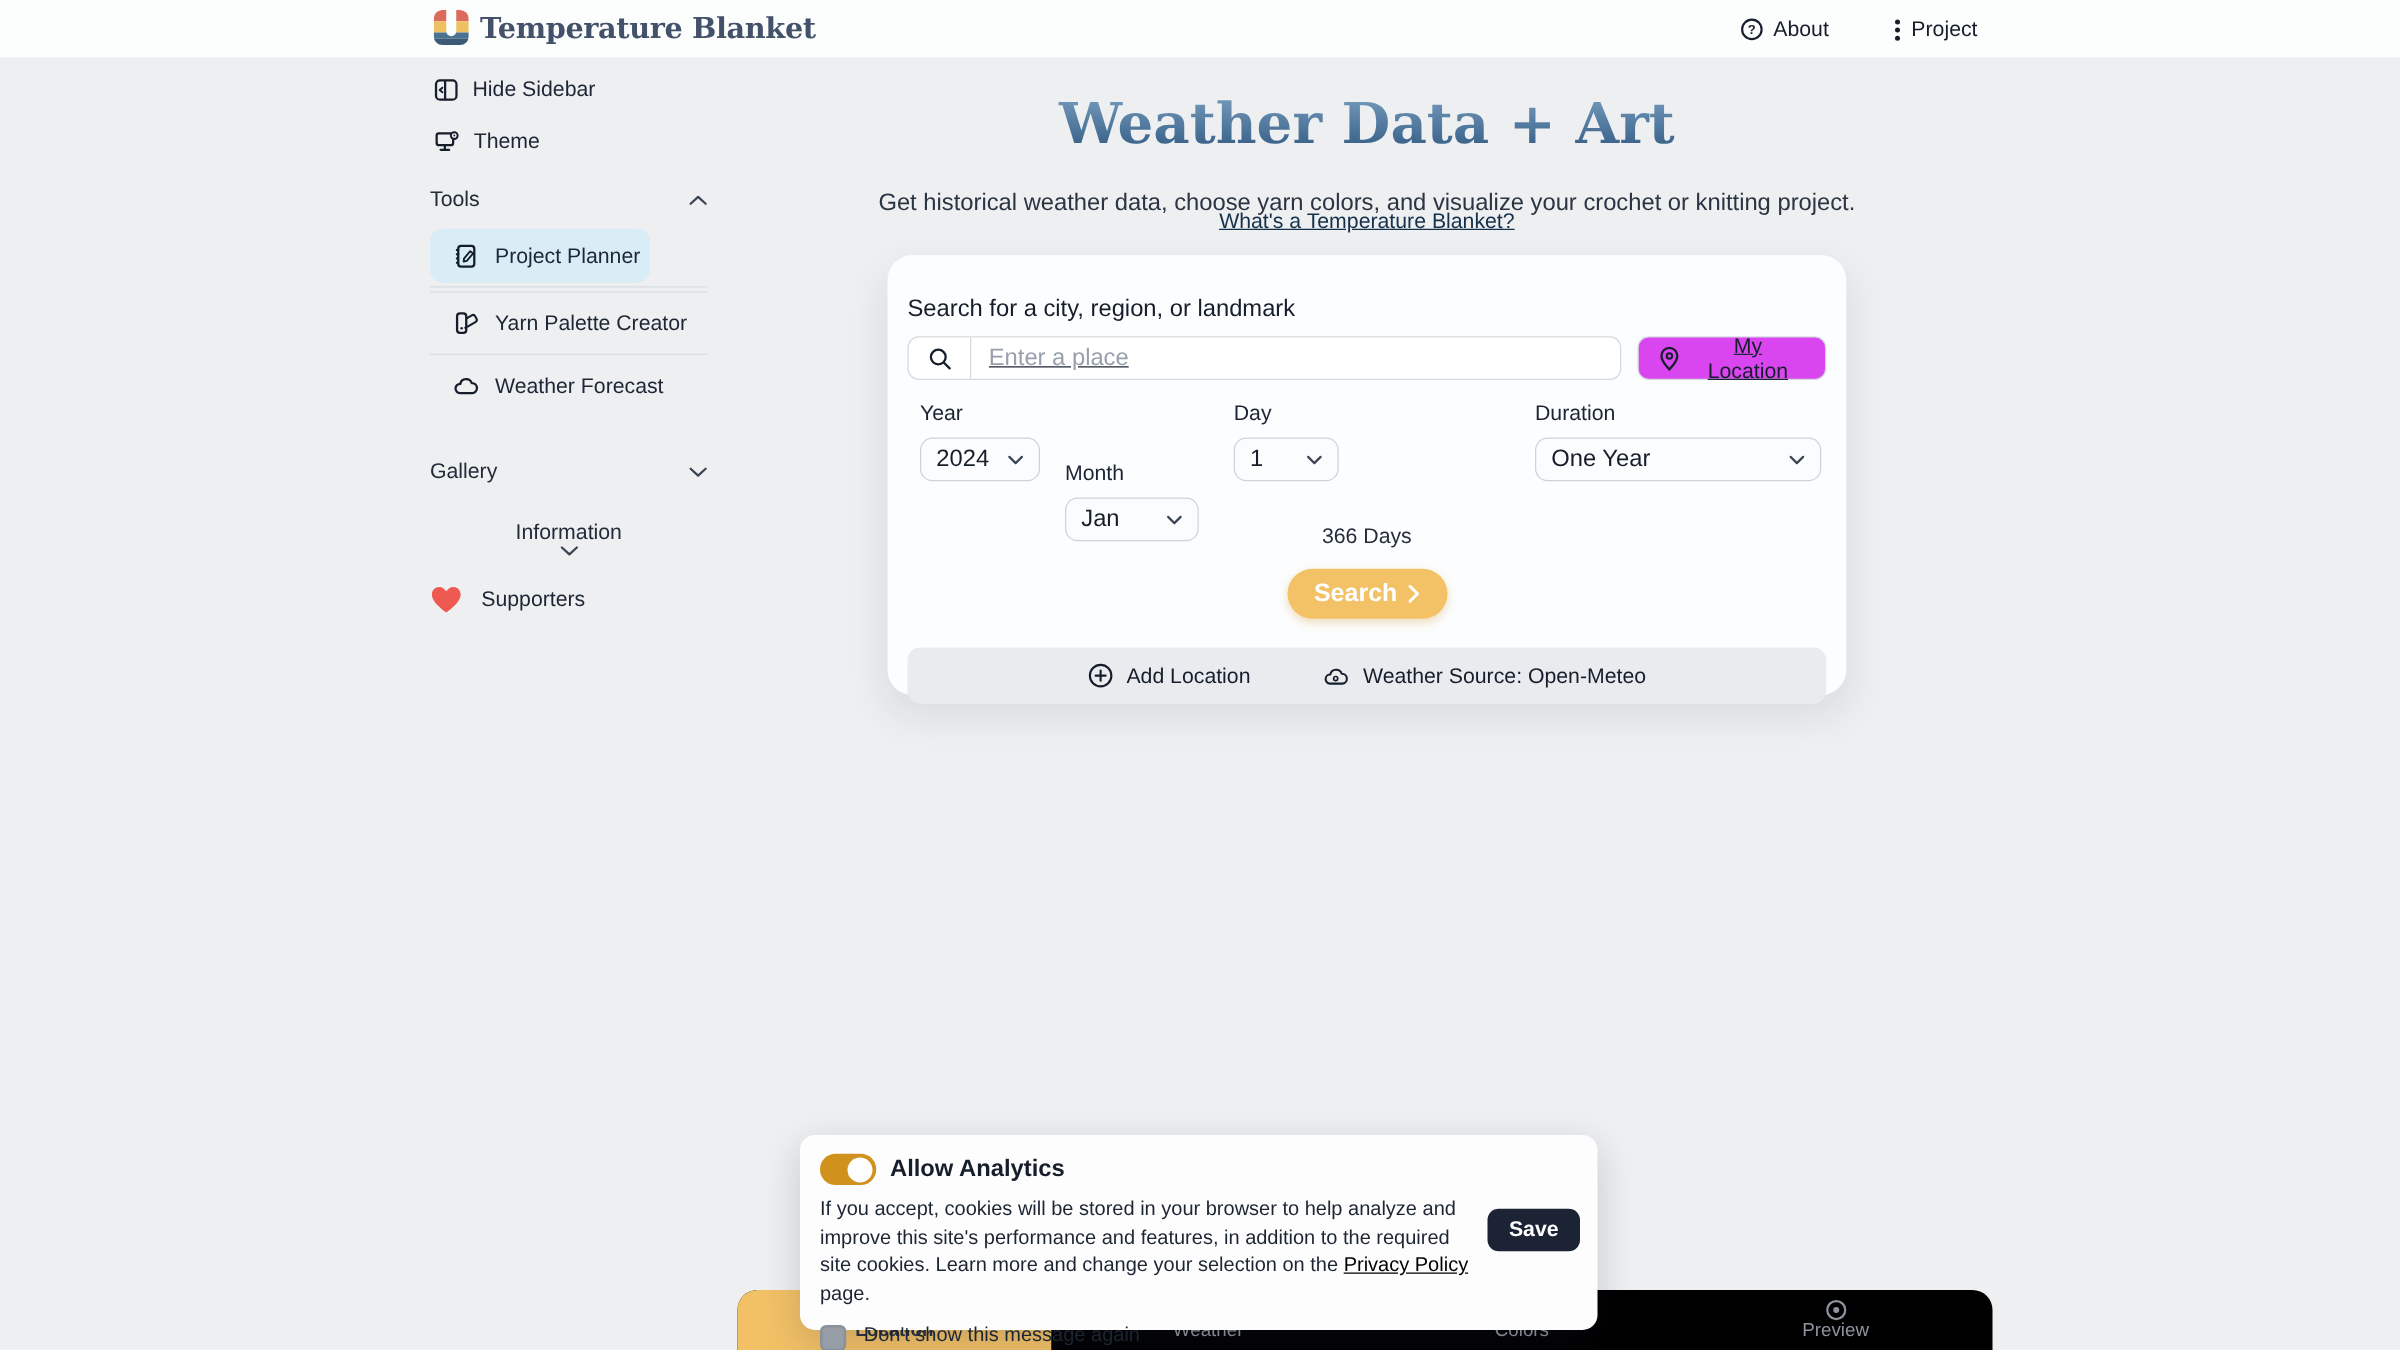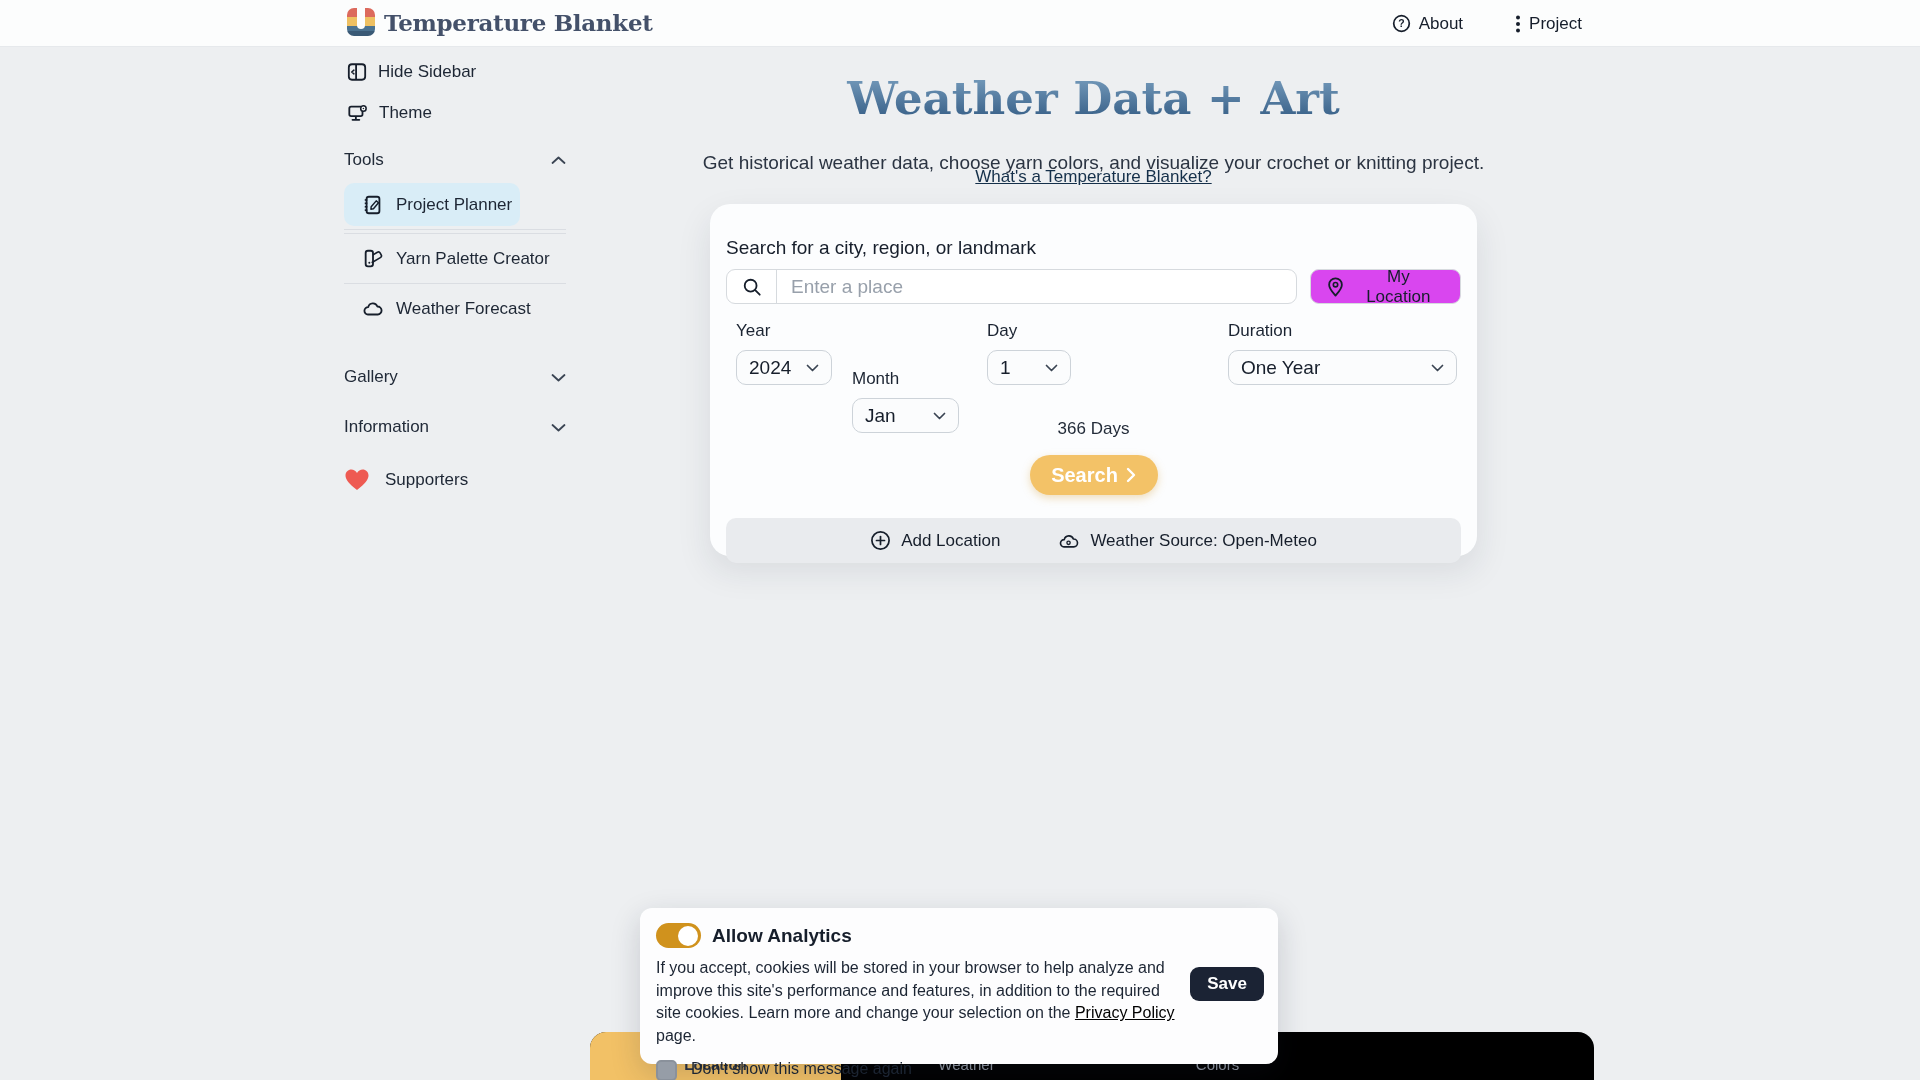--- a/index.html
+++ b/index.html
@@ -41,21 +41,21 @@
     -webkit-background-clip:text; background-clip:text; color:transparent; }
   .hero-sub { position:absolute; top:152px; left:610px; width:967px; text-align:center;
     font-size:19px; color:#2b3442; }
   .hero-link { position:absolute; top:167px; left:710px; width:767px; text-align:center; font-size:17px; }
   .hero-link a { color:#15304a; text-decoration:underline; cursor:pointer; }
 
   
   .card { position:absolute; left:710px; top:204px; width:767px; height:352px; background:#fcfdfe;
     border-radius:20px; box-shadow:0 14px 34px rgba(30,42,60,.10); padding:33px 16px 0 16px; }
   .card-label { font-size:19px; color:#161e2b; margin-bottom:10px; }
-  .search-row { display:flex; align-items:flex-end; gap:13px; }
+  .search-row { display:flex; align-items:flex-end; gap:13px;text-decoration:underline; }
   .search-box { display:flex; width:572px; height:35px; border:1px solid #d6dade; border-radius:9px;
     background:#fff; overflow:hidden; }
   .search-icon-cell { width:50px; display:flex; align-items:center; justify-content:center;
     border-right:1px solid #d6dade; }
   .search-box input { flex:1; border:none; outline:none; font-size:19px; padding:0 14px;
     font-family:"Liberation Sans", sans-serif; color:#1d2634; background:transparent; }
   .search-box input::placeholder { color:#98a0ab; }
   .myloc-btn { display:flex; align-items:center; gap:9px; height:35px; padding:0 16px;
     border:1px solid #d6dade; border-radius:9px; background:#d946ef; font-size:17px; color:#161e2b; cursor:pointer; }
 
@@ -217,21 +217,21 @@
     </div>
 
     <div class="section-head" style="margin-top:36px;">
       <span>Gallery</span>
       <span>
         <svg width="15" height="9" viewBox="0 0 15 9">
             <polyline points="1.5,2 7.5,7.5 13.5,2" fill="none" stroke="#3a4453" stroke-width="1.8" stroke-linecap="round" stroke-linejoin="round"></polyline>
           </svg>
       </span>
     </div>
-    <div class="section-head" style="margin-top:28px;">
+    <div class="section-head" style="margin-top:28px;flex-direction:column;">
       <span>Information</span>
       <span>
         <svg width="15" height="9" viewBox="0 0 15 9">
             <polyline points="1.5,2 7.5,7.5 13.5,2" fill="none" stroke="#3a4453" stroke-width="1.8" stroke-linecap="round" stroke-linejoin="round"></polyline>
           </svg>
       </span>
     </div>
 
     <div class="supporters">
       <span>
@@ -357,20 +357,29 @@
   <div class="tabbar">
     <div class="tab active" style="left:0;">
       <div class="tab-label">Location</div>
     </div>
     <div class="tab" style="left:251px;">
       <div class="tab-label">Weather</div>
     </div>
     <div class="tab" style="left:502px;">
       <div class="tab-label">Colors</div>
     </div>
+    <div class="tab" style="left:753px;">
+      <span class="tab-icon">
+        <svg width="18" height="18" viewBox="0 0 18 18">
+            <circle cx="9" cy="9" r="7.2" fill="none" stroke="#8d949e" stroke-width="1.8"></circle>
+            <circle cx="9" cy="9" r="2.4" fill="#8d949e"></circle>
+          </svg>
+      </span>
+      <div class="tab-label">Preview</div>
+    </div>
   </div>
 
   <div class="banner">
     <div class="banner-top">
       <div class="toggle">
           <span class="knob"></span>
         </div>
       <div class="banner-title">Allow Analytics</div>
     </div>
     <div class="banner-body"><span>If you accept, cookies will be stored in your browser to help analyze and improve this site's performance and features, in addition to the required site cookies. Learn more and change your selection on the </span><a>Privacy Policy</a><span> page.</span></div>

